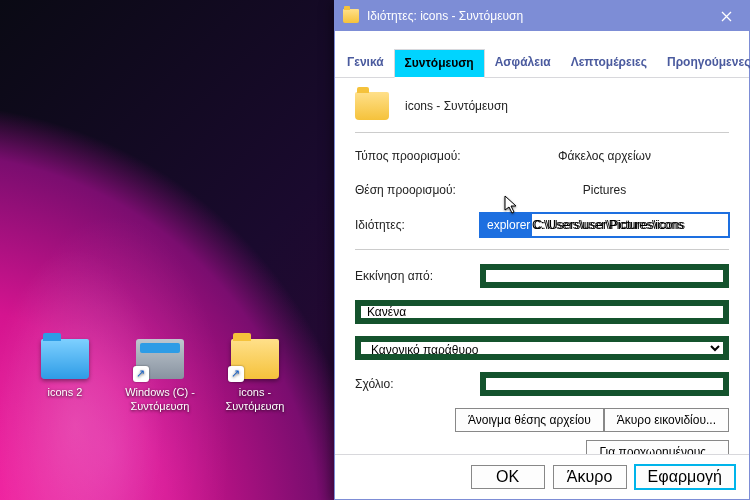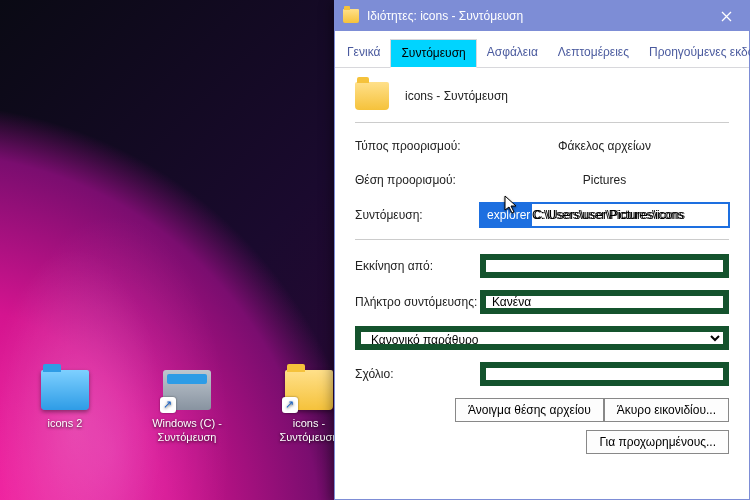--- a/index.html
+++ b/index.html
@@ -15,21 +15,21 @@
       linear-gradient(135deg, #0a0a14 0%, #1a0a2e 40%, #2d0838 70%, #4a0d52 100%);
   }
   .desktop::before {
     content:""; position:absolute; inset:0;
     background:
       radial-gradient(ellipse 220px 440px at 10% 85%, rgba(255,255,255,0.15) 0%, transparent 40%),
       radial-gradient(ellipse 260px 520px at 15% 90%, rgba(255,100,200,0.25) 0%, transparent 45%);
     mix-blend-mode: screen;
   }
 
-  .desk-icons { position: absolute; top: 370px; left: 20px; display: flex; gap: 32px; }
+  .desk-icons { position: absolute; top: 339px; left: 20px; display: flex; gap: 5px; }
   .desk-icon { width: 90px; text-align: center; color: #fff; font-size: 11px; line-height: 1.3; text-shadow: 0 1px 3px rgba(0,0,0,.8); cursor: pointer; }
   .desk-icon .glyph { width: 48px; height: 40px; margin: 0 auto 6px; position: relative; }
   .folder-glyph { background: linear-gradient(#ffe08a,#f5c23b); border-radius: 2px 2px 4px 4px; box-shadow: 0 2px 4px rgba(0,0,0,.4); }
   .folder-glyph::before { content:""; position:absolute; top:-6px; left:2px; width:18px; height:8px; background:#f5c23b; border-radius:2px 2px 0 0; }
   .folder-glyph.short { background: linear-gradient(#7ed0ff,#2e9ce6); }
   .folder-glyph.short::before { background:#2e9ce6; }
   .drive-glyph { background: linear-gradient(#bfc7cf,#8893a0); border-radius:3px; }
   .drive-glyph::after { content:""; position:absolute; top:4px; left:4px; right:4px; height:10px; background:#2e9ce6; border-radius:2px; }
   .shortcut-arrow { position:absolute; bottom:-3px; left:-3px; width:16px; height:16px; background:#fff; border-radius:3px; box-shadow:0 0 2px rgba(0,0,0,.5); }
   .shortcut-arrow::after { content:"↗"; font-size:11px; color:#1560c8; position:absolute; left:3px; top:0; }
@@ -40,21 +40,21 @@
     background: #fff; border: 1px solid #7d8dd6; box-shadow: -2px 2px 12px rgba(0,0,0,.4);
     display: flex; flex-direction: column;
   }
   .titlebar { height: 30px; background: #7d8dd6; color: #fff; display: flex; align-items: center; padding: 0 0 0 8px; font-size: 12px; }
   .titlebar .icon-mini { width:16px; height:14px; background:linear-gradient(#ffe08a,#f5c23b); border-radius:1px 1px 2px 2px; margin-right:8px; position:relative; }
   .titlebar .icon-mini::before { content:""; position:absolute; top:-3px; left:1px; width:6px; height:4px; background:#f5c23b; border-radius:1px 1px 0 0; }
   .titlebar .ttl { flex:1; }
   .titlebar .close { width:46px; height:30px; display:flex; align-items:center; justify-content:center; cursor:pointer; }
   .titlebar .close svg { width:11px; height:11px; stroke:#fff; stroke-width:1.3; }
 
-  .tabs { display:flex; border-bottom:1px solid #d8d8dc; padding: 8px 2px 0; font-size:12px; background:#fff; }
+  .tabs { display:flex; border-bottom:1px solid #d8d8dc; padding: 18px 2px 0; font-size:12px; background:#fff;font-weight:bold; }
   .tab { padding:6px 10px 7px; color:#4a5a9e; cursor:pointer; position:relative; white-space:nowrap; }
   .tab.active { background:#00d4ff; color:#000; border:1px solid #d8d8dc; border-bottom:1px solid #fff; margin-bottom:-1px; }
 
   .body { flex:1; padding: 14px 20px 8px; font-size:12px; color:#222; overflow:hidden; }
   .hdr-row { display:flex; align-items:center; gap:16px; padding-bottom:12px; border-bottom:1px solid #ccc; margin-bottom:12px; }
   .hdr-row .big-folder { width:34px; height:28px; background:linear-gradient(#ffe08a,#f5c23b); border-radius:2px 2px 4px 4px; position:relative; }
   .hdr-row .big-folder::before { content:""; position:absolute; top:-5px; left:2px; width:12px; height:6px; background:#f5c23b; border-radius:2px 2px 0 0; }
 
   .field-row { display:flex; align-items:center; margin-bottom:12px; min-height:22px; }
   .field-row .lbl { width:125px; flex-shrink:0; }
@@ -133,36 +133,35 @@
 
     <div class="field-row">
       <div class="lbl">Τύπος προορισμού:</div>
       <div class="val">Φάκελος αρχείων</div>
     </div>
     <div class="field-row">
       <div class="lbl">Θέση προορισμού:</div>
       <div class="val">Pictures</div>
     </div>
     <div class="field-row">
-      <div class="lbl">Συντόμευση:</div>
+      <div class="lbl">Ιδιότητες:</div>
       <div class="target-wrap">
         <input class="txt hi" value="explorer C:\Users\user\Pictures\icons" style="">
         <span class="sel-hl" id="selhl">explorer</span>
         <span class="sel-rest" id="selrest" style="left: 52px;"> C:\Users\user\Pictures\icons</span>
       </div>
     </div>
 
     <hr class="sep">
 
     <div class="field-row">
       <div class="lbl">Εκκίνηση από:</div>
       <input class="txt" value="" style="">
     </div>
     <div class="field-row">
-      <div class="lbl">Πλήκτρο συντόμευσης:</div>
       <input class="txt" value="Κανένα" style="">
     </div>
     <div class="field-row">
       <select class="sel">
         <option>Κανονικό παράθυρο</option>
       </select>
     </div>
     <div class="field-row">
       <div class="lbl">Σχόλιο:</div>
       <input class="txt" value="" style="">
@@ -170,19 +169,24 @@
 
     <div class="btn-row">
       <button class="win">Άνοιγμα θέσης αρχείου</button>
       <button class="win">Άκυρο εικονιδίου...</button>
     </div>
     <div class="btn-row">
       <button class="win">Για προχωρημένους...</button>
     </div>
   </div>
 
+  <div class="footer">
+    <button class="win">OK</button>
+    <button class="win">Άκυρο</button>
+    <button class="win accent">Εφαρμογή</button>
+  </div>
 </div>
 
 <div class="cursor">
   <svg viewBox="0 0 16 20">
       <path d="M1 1 L1 15 L5 12 L8 18 L10 17 L7 11 L12 11 Z" fill="#fff" stroke="#000" stroke-width="1"></path>
     </svg>
 </div>
 
 </body></html>

